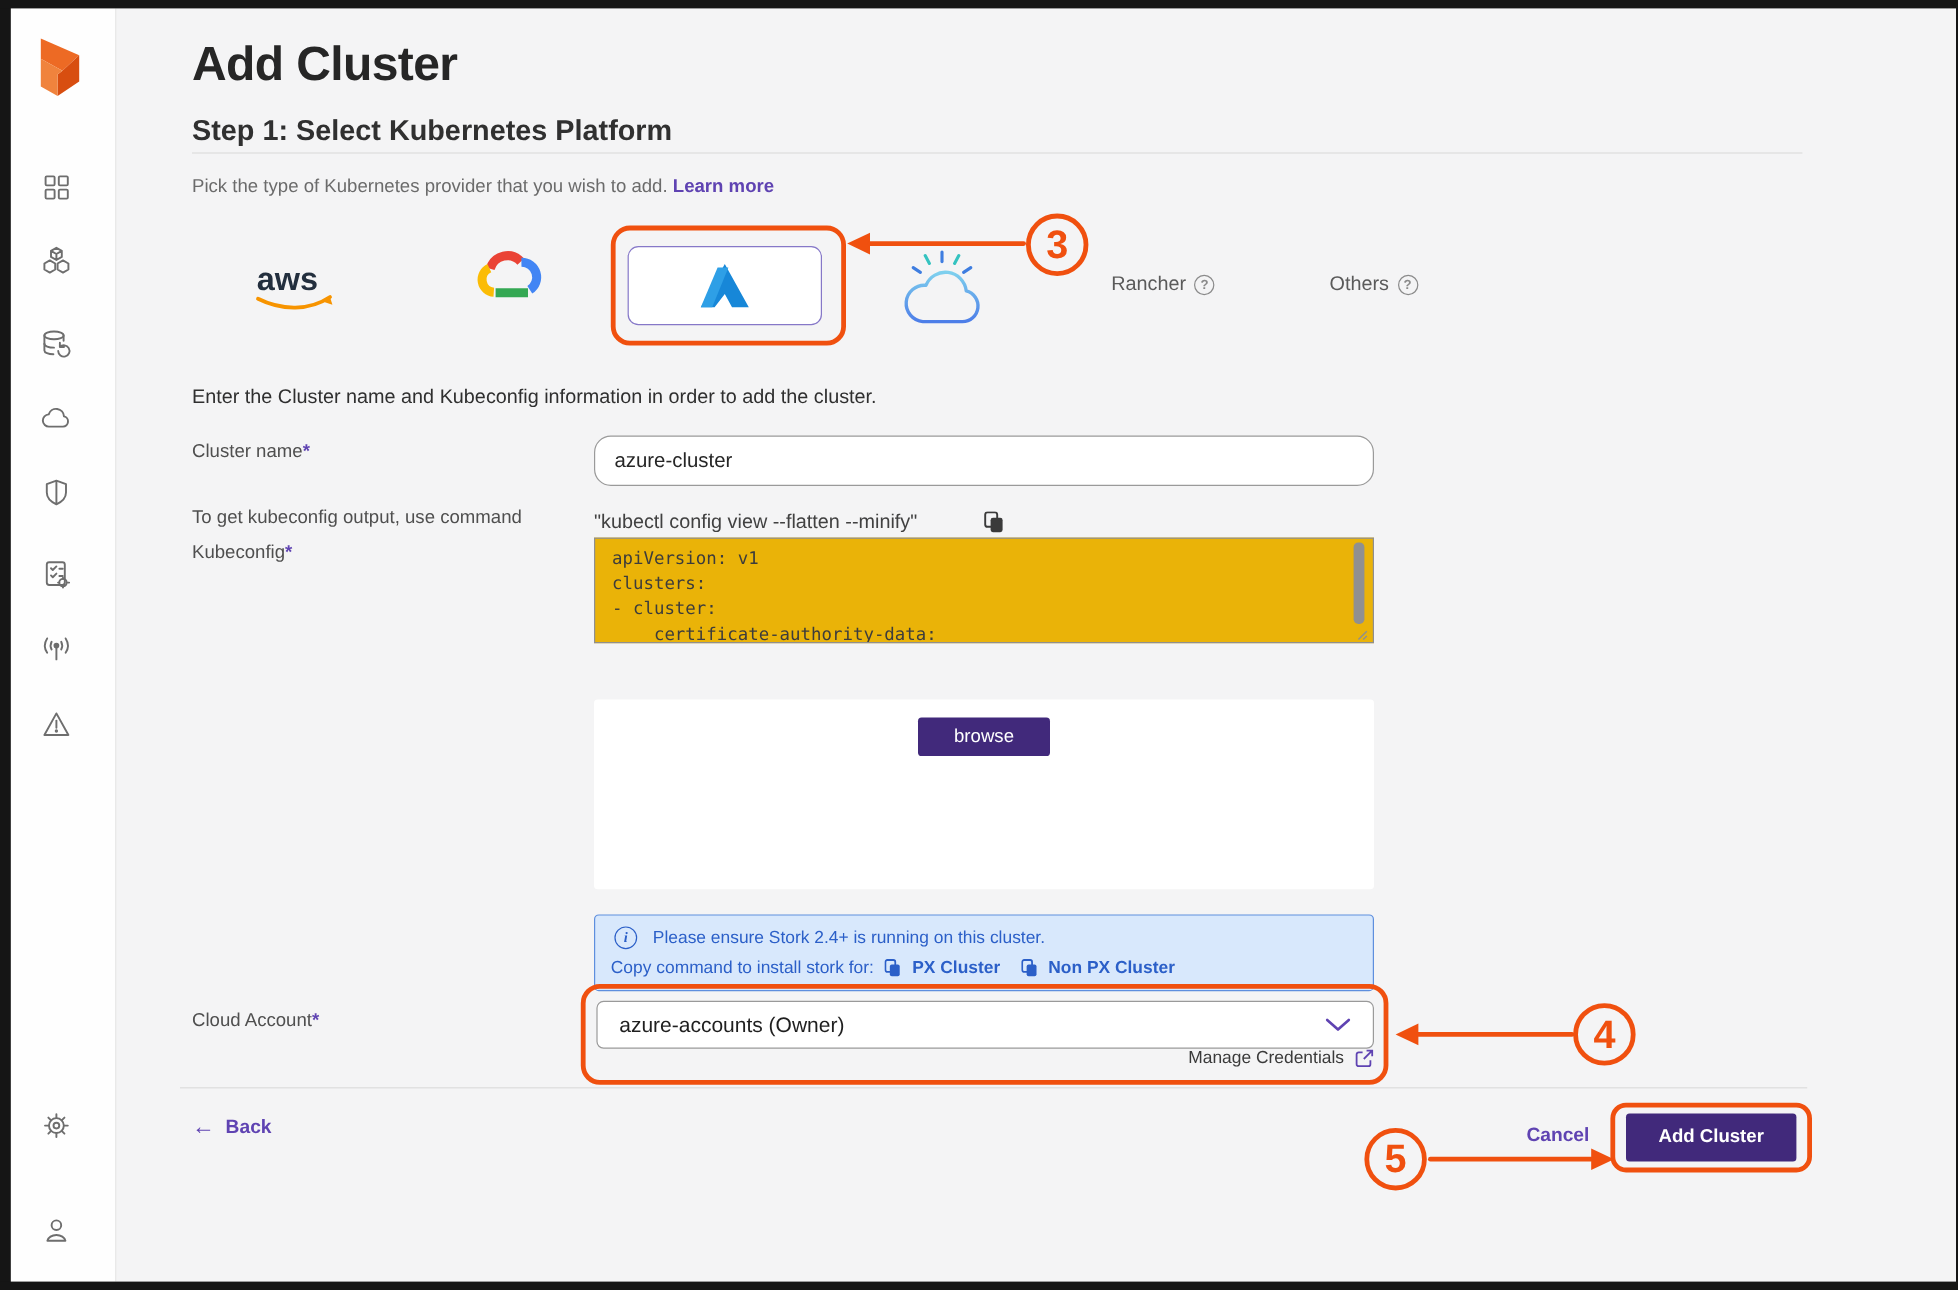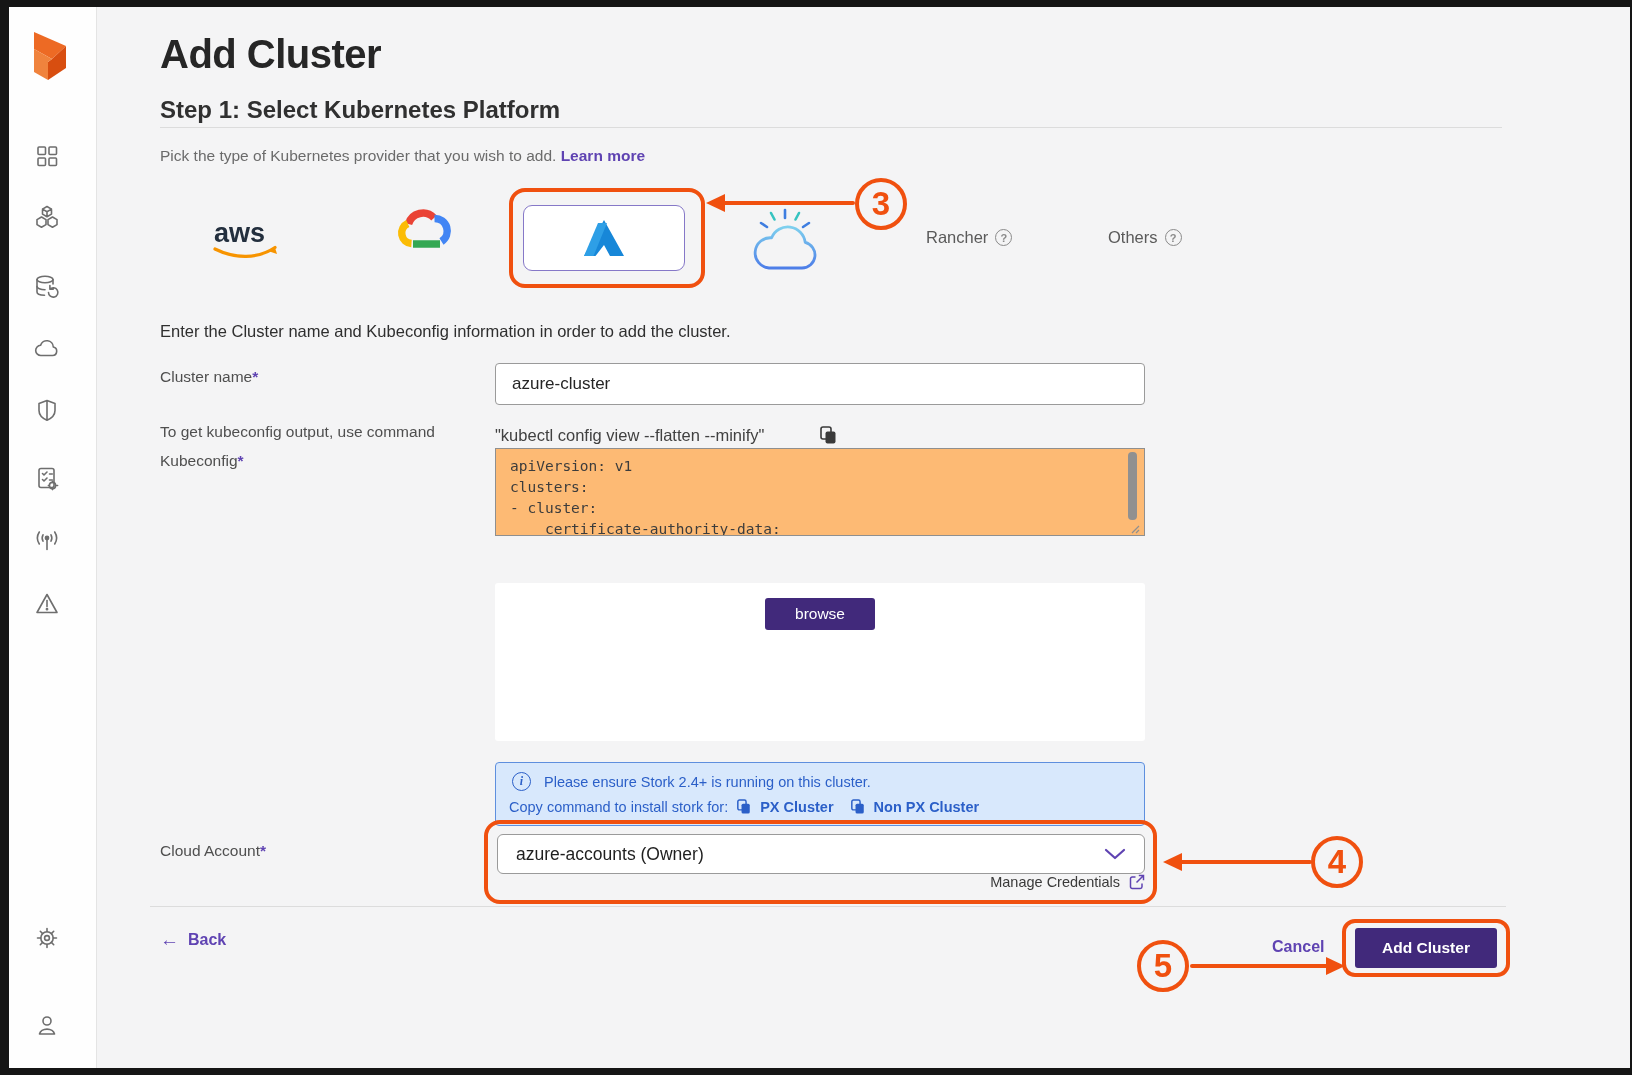--- a/index.html
+++ b/index.html
@@ -21,22 +21,22 @@
   
   .title{font-size:40px;font-weight:bold;color:#262626;letter-spacing:-.5px}
   .step{font-size:24px;font-weight:bold;color:#303030}
   .desc{font-size:15.5px;color:#6b6b6b}
   .desc a{color:var(--link);font-weight:bold;cursor:pointer}
   .hline{background:#dcdcdc;height:1px}
   .label{font-size:15.5px;color:#4f4f4f}
   .req{color:var(--link);font-weight:bold}
   .sectiontext{font-size:16.5px;color:#2f2f2f}
   
-  .tinput{border:1px solid #9a9a9a;border-radius:4px;background:#fff;font-size:17px;color:#262626;padding:0 16px;font-family:"Liberation Sans",sans-serif}
-  .tarea{border:1px solid #8f8f8f;background:#fdba74;font-family:"DejaVu Sans Mono",monospace;font-size:14.5px;line-height:21px;color:#3c3c3c;padding:7px 8px 0 14px;resize:none;overflow:hidden;white-space:pre}
+  .tinput{border:1px solid #9a9a9a;border-radius:14px;background:#fff;font-size:17px;color:#262626;padding:0 16px;font-family:"Liberation Sans",sans-serif}
+  .tarea{border:1px solid #8f8f8f;background:#eab308;font-family:"DejaVu Sans Mono",monospace;font-size:14.5px;line-height:21px;color:#3c3c3c;padding:7px 8px 0 14px;resize:none;overflow:hidden;white-space:pre}
   .cmd{font-size:16.5px;color:#414141}
   .ortext{font-size:15px;color:#a7a7a7;text-align:center;letter-spacing:1px}
   .dropzone{background:#fff;border-radius:3px}
   .droptext{font-size:15.5px;color:#3a3a3a;text-align:center}
   .btn{display:flex;align-items:center;justify-content:center;background:var(--purple);color:#fff;border-radius:3px;cursor:pointer;border:none}
   .alert{background:#d8e8fc;border:1.5px solid #5e8fde;border-radius:4px}
   .alert-text{font-size:14.5px;color:var(--alert-blue)}
   .alert-link{font-size:14.5px;color:var(--alert-blue);font-weight:bold;cursor:pointer}
   .circle-glyph{display:inline-flex;align-items:center;justify-content:center;border-radius:50%}
   .select{background:#fff;border:1.4px solid #9a9a9a;border-radius:6px;display:flex;align-items:center;justify-content:space-between;padding:0 18px;cursor:pointer}

